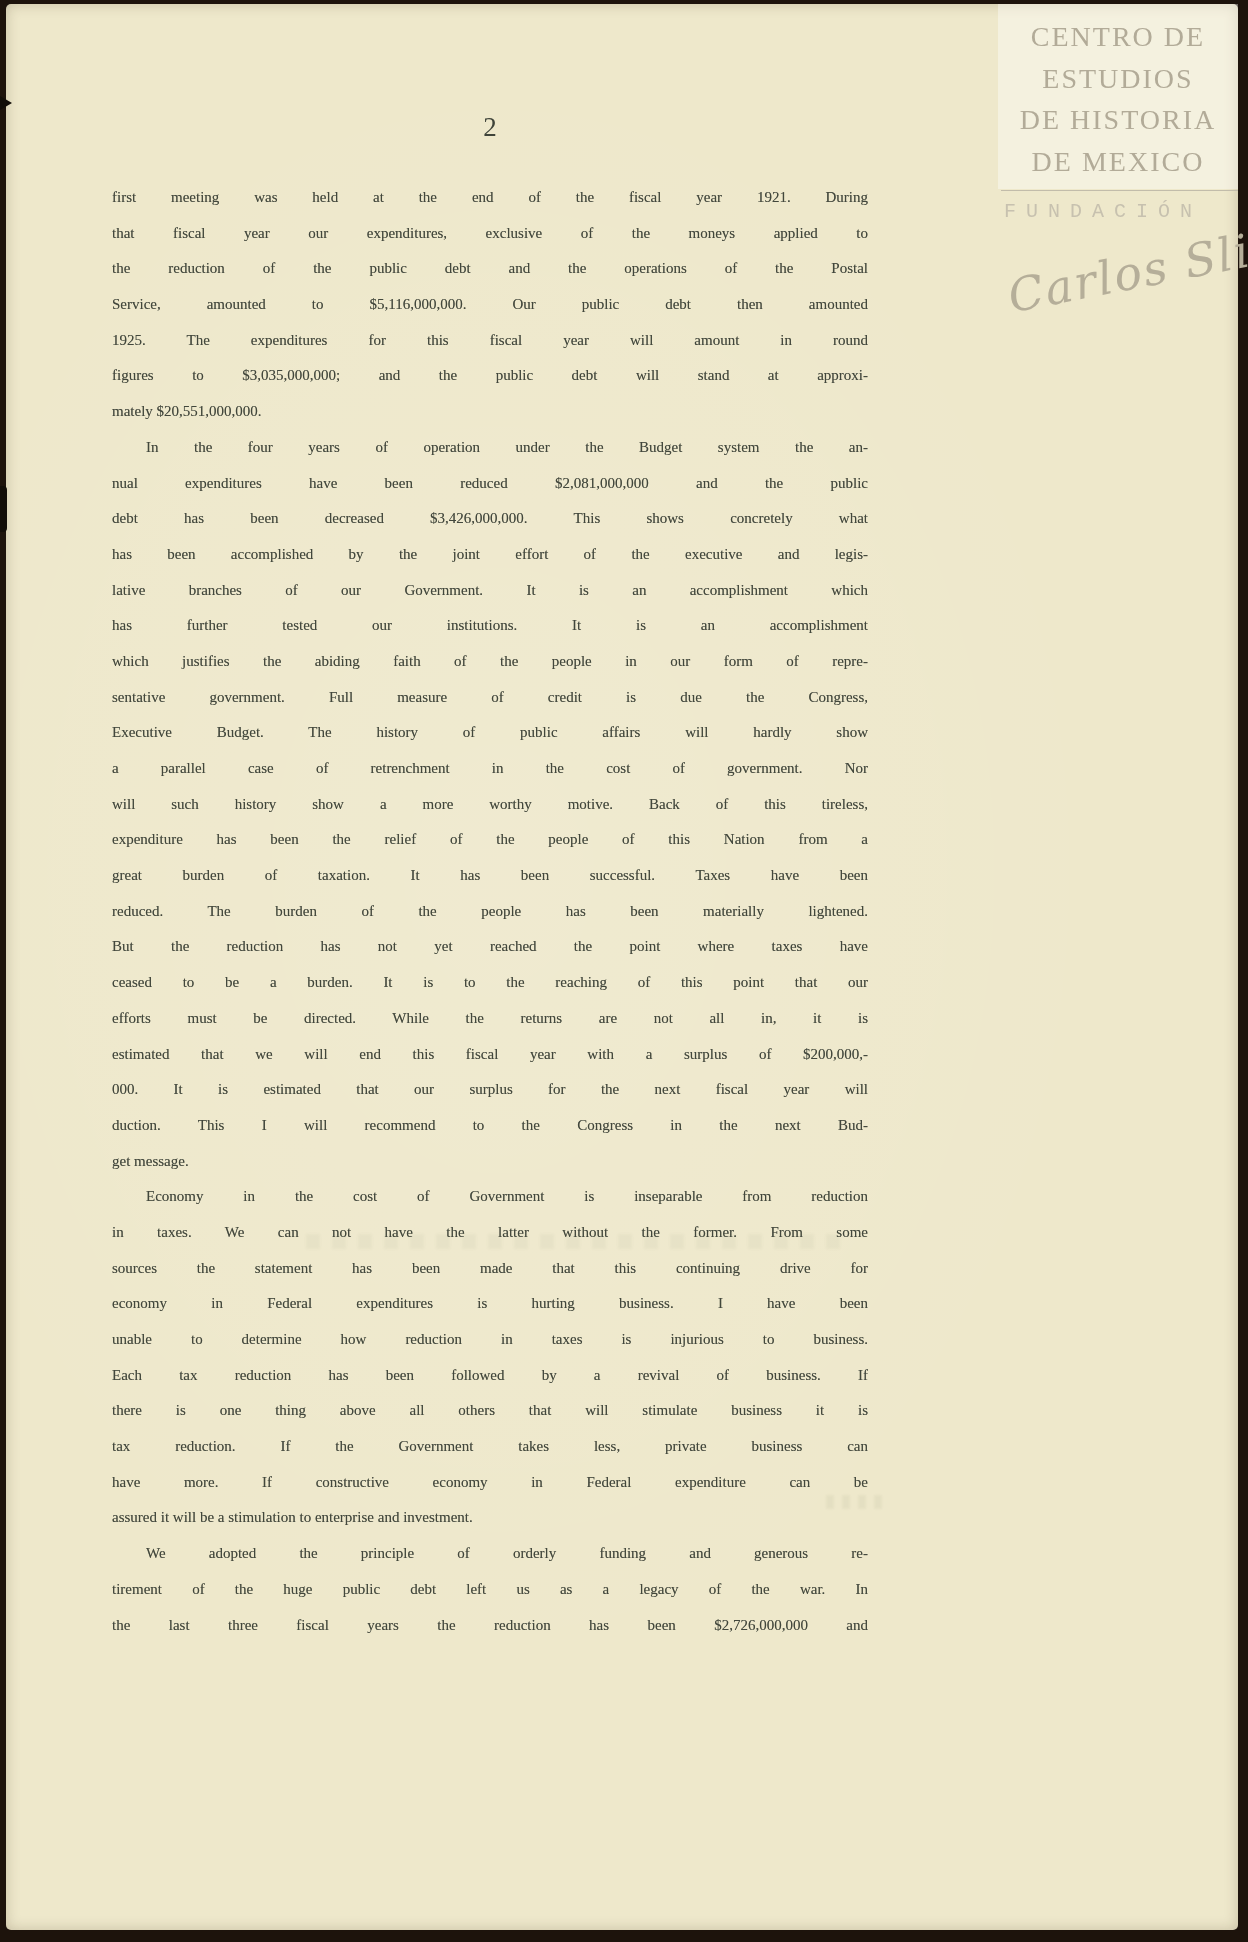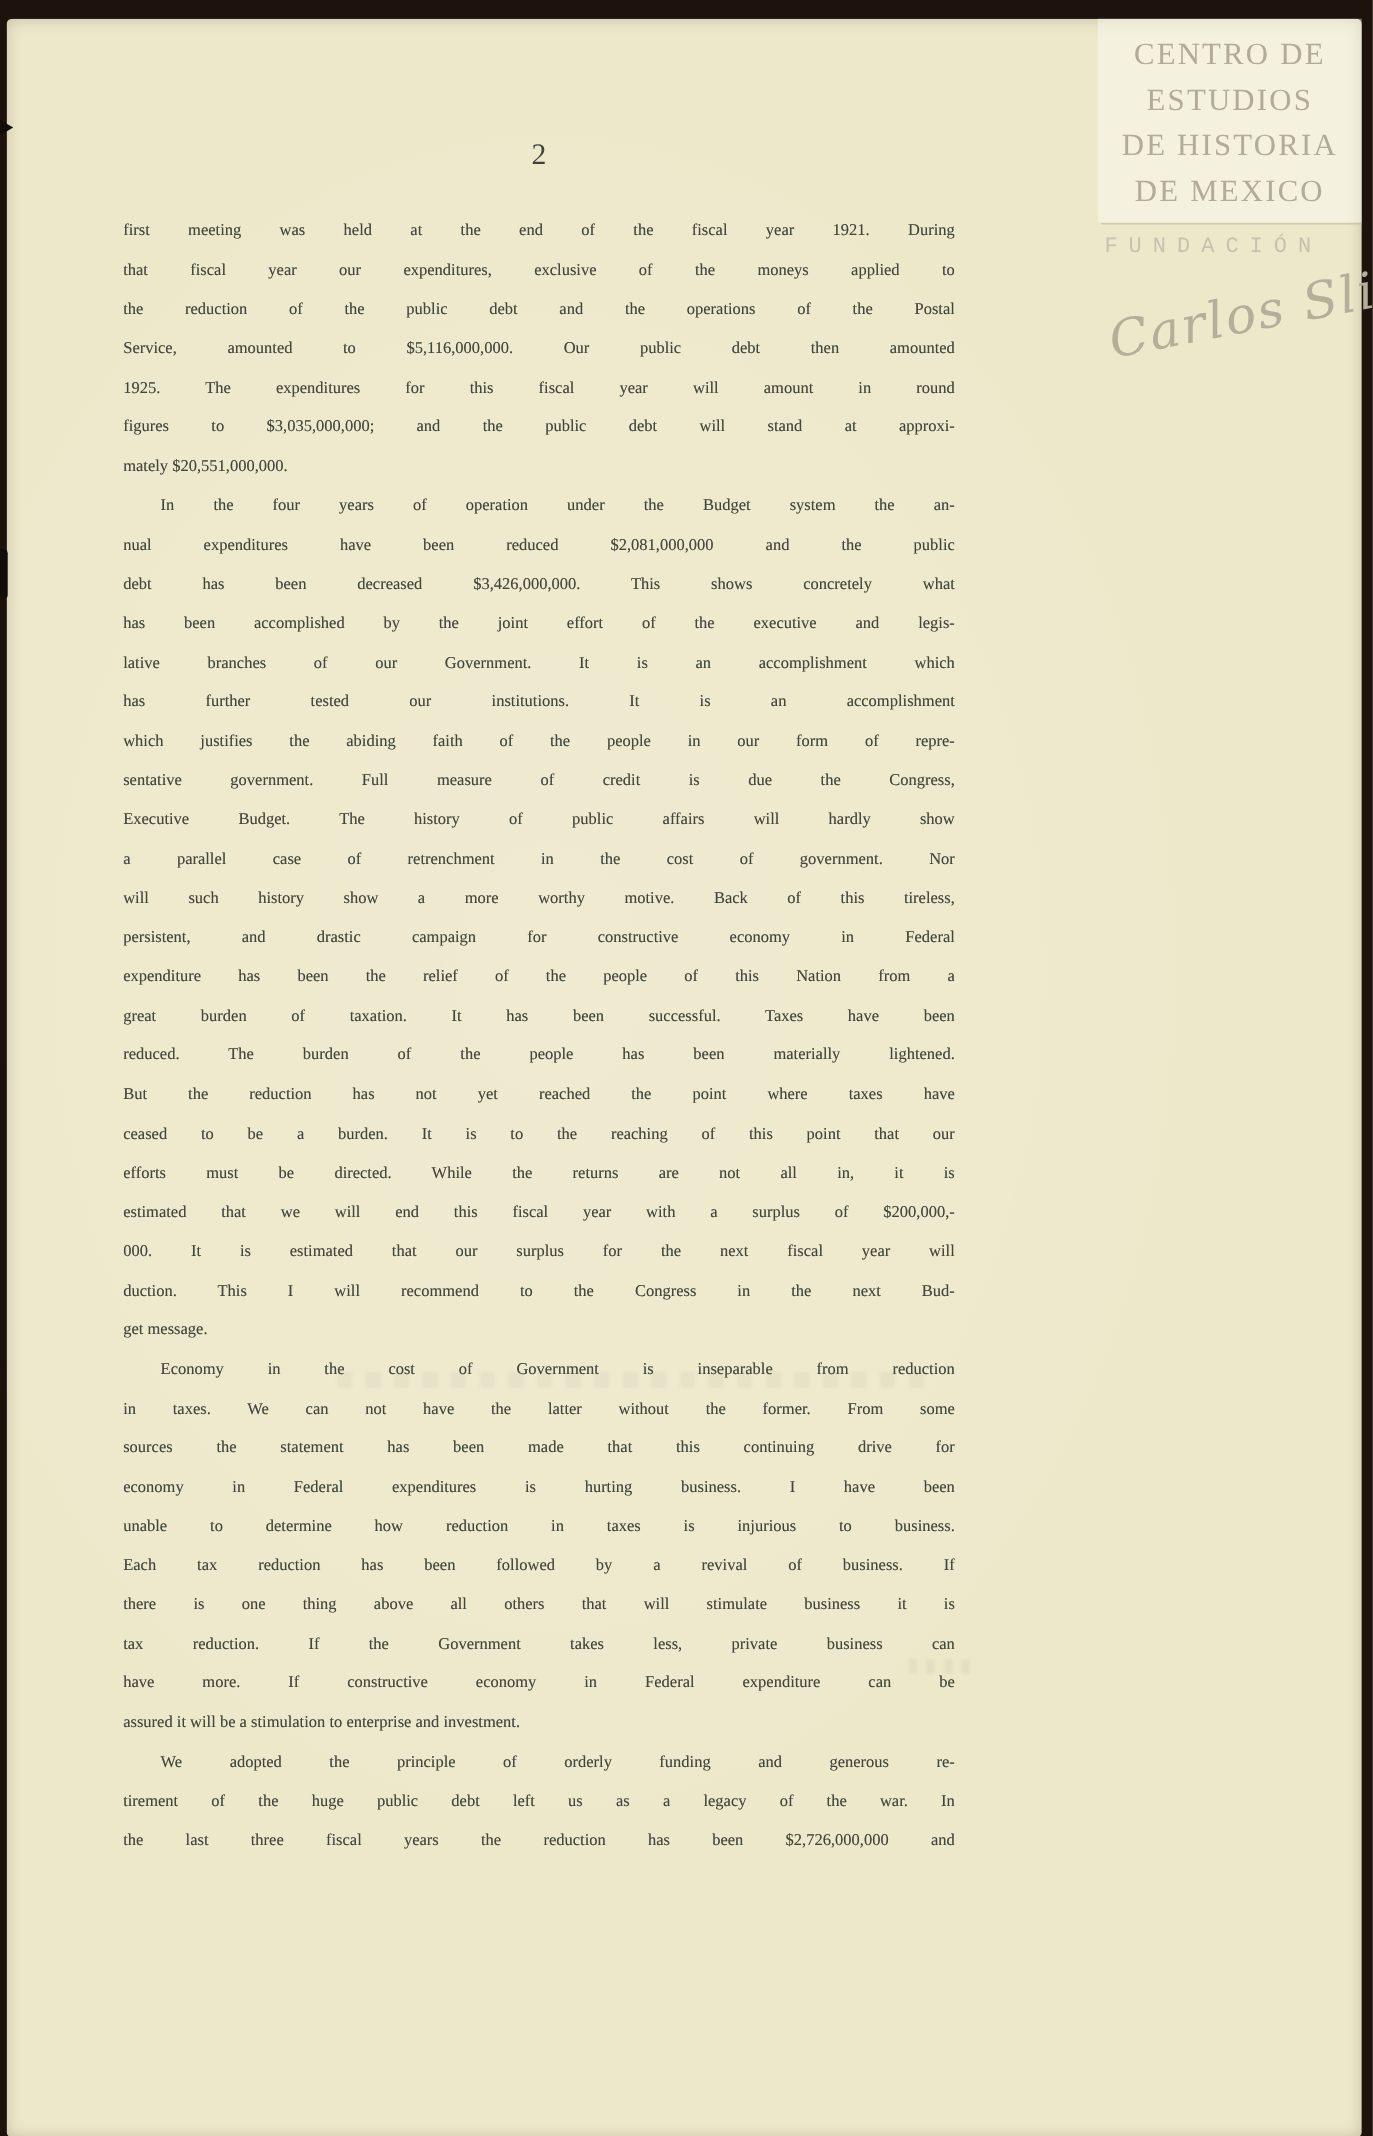--- a/index.html
+++ b/index.html
@@ -4,21 +4,21 @@
 <style>
   html,body { margin:0; padding:0; }
   body {
     width:1248px; height:1942px;
     background:#1d130c;
     position:relative;
     font-family:"Liberation Serif", serif;
     overflow:hidden;
   }
   .paper {
-    position:absolute; left:6px; top:17px;
+    position:absolute; left:6px; top:4px;
     width:1232px; height:1926px;
     background:
       radial-gradient(ellipse 900px 1200px at 40% 45%, rgba(255,255,255,0.10), rgba(0,0,0,0) 70%),
       #eee8cb;
     border-radius:5px;
     box-shadow:inset 0 0 14px rgba(60,40,20,0.22);
   }
   
   .wm-band {
     position:absolute; left:992px; top:0px;
@@ -119,21 +119,20 @@
       <div class="line">nual expenditures have been reduced $2,081,000,000 and the public</div>
       <div class="line">debt has been decreased $3,426,000,000.  This shows concretely what</div>
       <div class="line">has been accomplished by the joint effort of the executive and legis-</div>
       <div class="line">lative branches of our Government.  It is an accomplishment which</div>
       <div class="line">has further tested our institutions.  It is an accomplishment</div>
       <div class="line">which justifies the abiding faith of the people in our form of repre-</div>
       <div class="line">sentative government.  Full measure of credit is due the Congress,</div>
       <div class="line">Executive Budget.  The history of public affairs will hardly show</div>
       <div class="line">a parallel case of retrenchment in the cost of government.  Nor</div>
       <div class="line">will such history show a more worthy motive.  Back of this tireless,</div>
-      <div class="line">persistent, and drastic campaign for constructive economy in Federal</div>
       <div class="line">expenditure has been the relief of the people of this Nation from a</div>
       <div class="line">great burden of taxation.  It has been successful.  Taxes have been</div>
       <div class="line">reduced.  The burden of the people has been materially lightened.</div>
       <div class="line">But the reduction has not yet reached the point where taxes have</div>
       <div class="line">ceased to be a burden.  It is to the reaching of this point that our</div>
       <div class="line">efforts must be directed.  While the returns are not all in, it is</div>
       <div class="line">estimated that we will end this fiscal year with a surplus of $200,000,-</div>
       <div class="line">000.  It is estimated that our surplus for the next fiscal year will</div>
       <div class="line">duction.  This I will recommend to the Congress in the next Bud-</div>
       <div class="line last">get message.</div>

